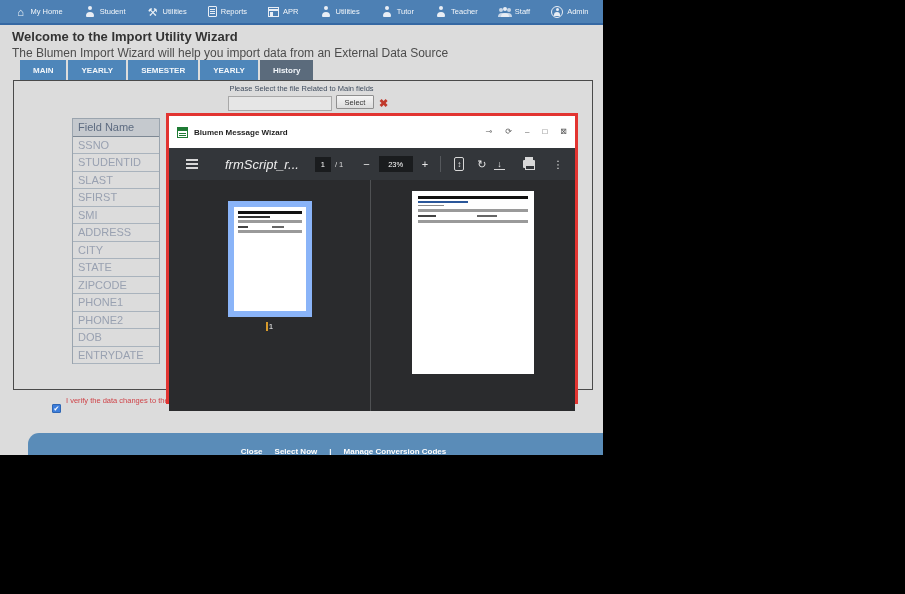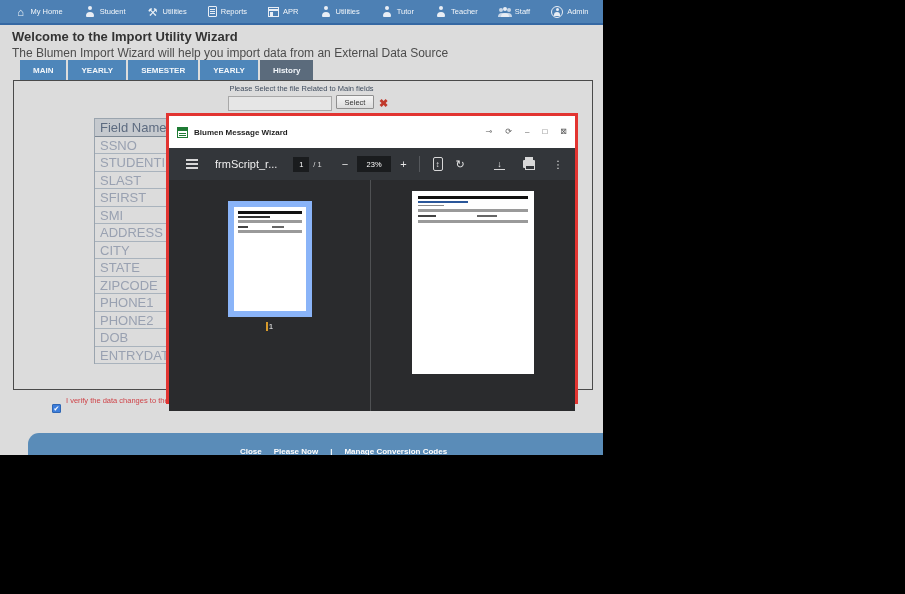--- a/index.html
+++ b/index.html
@@ -36,21 +36,21 @@
   .tab.active { background:#5b6b7c; }
 
   
   .frame { position:absolute; left:13px; top:80px; width:580px; height:310px; border:1px solid #4a4a4a; background:transparent; }
   .prompt { position:absolute; left:0; top:84px; width:603px; text-align:center; font-size:7.5px; color:#3f4c5e; }
   .file-input { position:absolute; left:228px; top:96px; width:104px; height:15px; background:#e6e6e6; border:1px solid #a8a8a8; font-size:8px; padding:0 3px; }
   .select-btn { position:absolute; left:336px; top:95px; width:38px; height:14px; background:linear-gradient(#f5f5f5,#dcdcdc); border:1px solid #8f8f8f; border-radius:1px; font-size:7.5px; color:#333; display:flex; align-items:center; justify-content:center; cursor:pointer; font-family:"Liberation Sans", sans-serif;}
   .remove-x { position:absolute; left:379px; top:97px; font-size:11px; color:#c0392b; font-weight:bold; cursor:pointer; line-height:12px; }
 
   
-  .field-table { position:absolute; left:94px; top:118px; width:88px; border:1px solid #9aa4ae; border-bottom:none; font-size:13px; }
+  .field-table { position:absolute; left:72px; top:118px; width:88px; border:1px solid #9aa4ae; border-bottom:none; font-size:11px; }
   .ft-row { height:17.5px; line-height:17.5px; padding-left:5px; border-bottom:1px solid #a9b3bd; color:#99a1b1; background:transparent; white-space:nowrap; overflow:hidden; }
   .ft-row.head { background:#c5c9ce; color:#5d6b80; border-bottom:1px solid #7d8894; }
 
   
   .verify-box { position:absolute; left:52px; top:404px; width:9px; height:9px; background:#3d7edb; border:1px solid #2f66b4; border-radius:1px; color:#fff; font-size:7px; line-height:8px; text-align:center; cursor:pointer; }
   .verify-text { position:absolute; left:66px; top:396px; font-size:7.5px; line-height:9.5px; color:#cf4449; width:520px; }
 
   
   .footer-bar { position:absolute; left:28px; top:433px; width:575px; height:36px; background:#5a8cb8; border-radius:11px 0 0 11px; display:flex; align-items:center; justify-content:center; gap:12px; color:#fff; font-size:8px; font-weight:bold; }
   .footer-bar span { cursor:pointer; transform:translateX(28px); display:inline-block; }
@@ -60,21 +60,21 @@
   .m-title { height:22px; background:#fff; display:flex; align-items:center; padding:16px 8px; gap:6px; }
   .m-ico { width:11px; height:11px; border:1px solid #1e7b34; background:#fff;
     background-image:linear-gradient(#1e7b34,#1e7b34),linear-gradient(#1e7b34,#1e7b34),linear-gradient(#1e7b34,#1e7b34);
     background-size:9px 3px,7px 1px,7px 1px; background-position:0 0,1px 5px,1px 7px; background-repeat:no-repeat; }
   .m-title-text { font-size:8px; font-weight:bold; color:#1f1f1f; flex:1; }
   .m-wc { display:flex; gap:13px; color:#555; font-size:8px; align-items:center; }
   .m-wc span { cursor:pointer; line-height:10px; }
 
   .m-toolbar { height:32px; background:#33363a; display:flex; align-items:center; color:#e8e8e8; }
   .hamburger { width:12px; height:2px; background:#d8d8d8; margin-left:17px; box-shadow:0 -4px 0 #d8d8d8, 0 4px 0 #d8d8d8; cursor:pointer; }
-  .m-filename { margin-left:17px; font-size:11px; color:#eee; }
+  .m-filename { margin-left:27px; font-size:13px; color:#eee;font-style:italic; }
   .page-box { margin-left:16px; width:16px; height:15px; background:#1a1c1e; color:#fff; font-size:7.5px; text-align:center; border:none; padding:0; }
   .page-total { margin-left:4px; font-size:7.5px; color:#ddd; }
   .zminus { margin-left:20px; font-size:11px; cursor:pointer; }
   .zoom-box { margin-left:9px; width:34px; height:16px; background:#1a1c1e; color:#fff; font-size:7.5px; display:flex; align-items:center; justify-content:center; }
   .zplus { margin-left:9px; font-size:11px; cursor:pointer; }
   .tb-div { margin-left:12px; width:1px; height:16px; background:#55585c; }
   .fit-ico { margin-left:13px; width:10px; height:14px; border:1px solid #d8d8d8; border-radius:2px; font-size:8px; display:flex; align-items:center; justify-content:center; cursor:pointer; }
   .rot-ico { margin-left:13px; font-size:11px; cursor:pointer; }
   .tb-spacer { flex:1; }
   .dl-ico { width:11px; border-bottom:1.5px solid #d8d8d8; text-align:center; font-size:9px; line-height:10px; margin-right:18px; cursor:pointer; }
@@ -185,21 +185,21 @@
         <div class="ft-row">ENTRYDATE</div>
       </div>
 
     <div class="verify-box">✔</div>
     <div class="verify-text">
       <div>I verify the data changes to the</div>
     </div>
 
     <div class="footer-bar">
       <span>Close</span>
-      <span>Please Now</span>
+      <span>Select Now</span>
       <span>|</span>
       <span>Manage Conversion Codes</span>
     </div>
 
     <div class="modal">
       <div class="m-title">
         <span class="m-ico"></span>
         <span class="m-title-text">Blumen Message Wizard</span>
         <span class="m-wc">
           <span>⊸</span>

